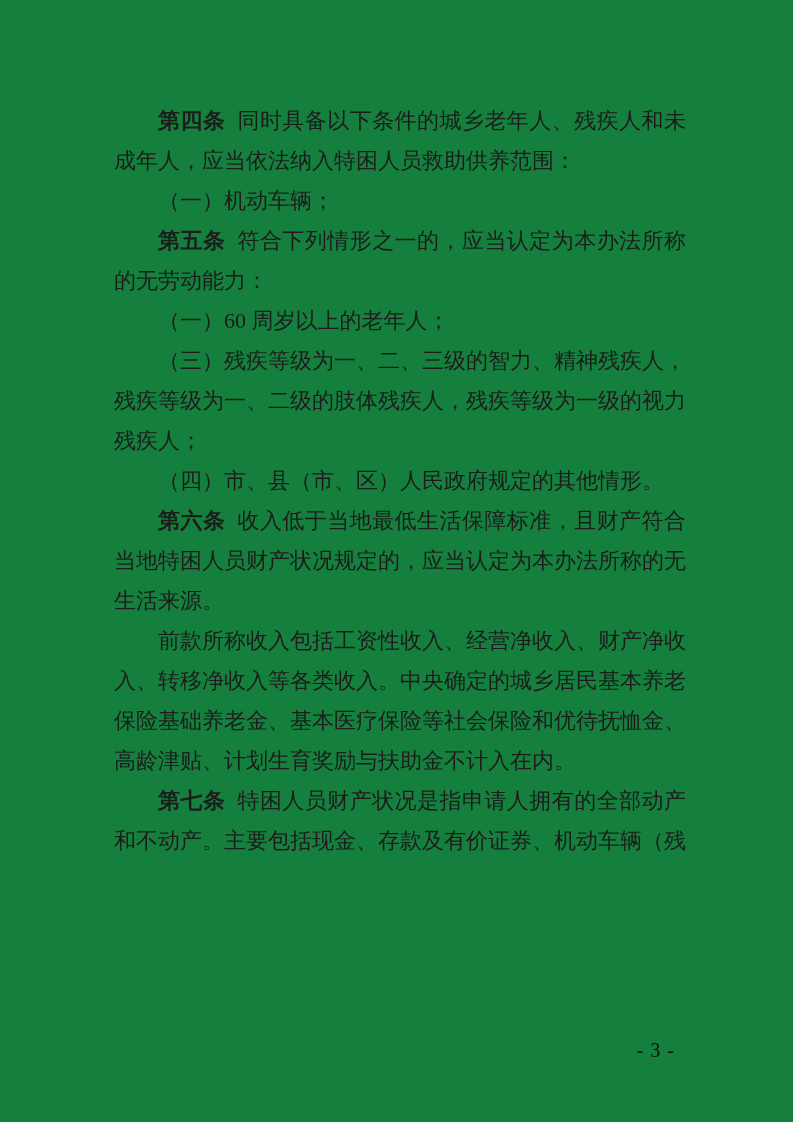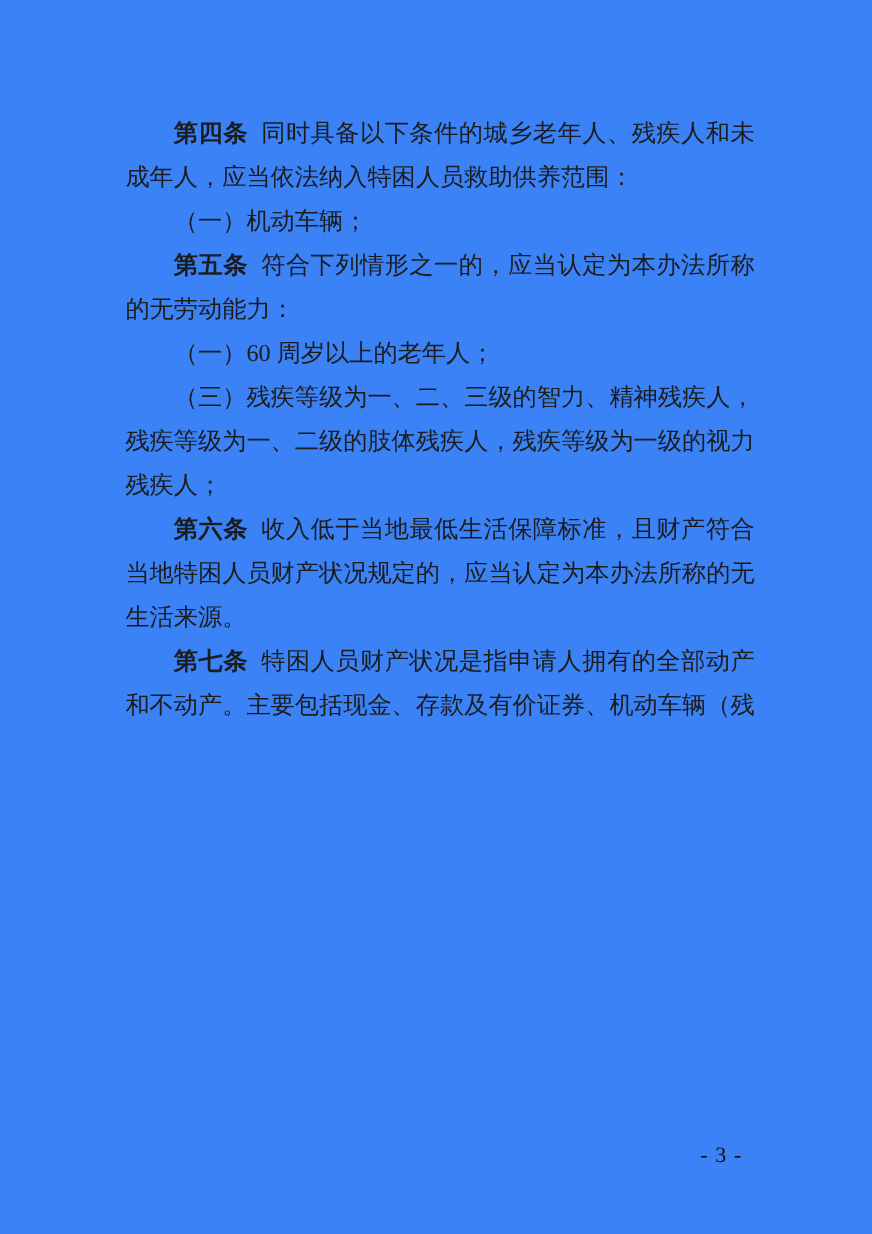--- a/index.html
+++ b/index.html
@@ -12,21 +12,21 @@
     height: 1122px;
     background: #ffffff;
     position: relative;
     overflow: hidden;
     font-family: "Liberation Serif", "DejaVu Serif", serif;
     color: #1c1c1c;
   }
   .page {
     position: absolute;
     inset: 0;
-    background: #3b82f6;
+    background: #15803d;
   }
   .doc-body {
     position: absolute;
     left: 114px;
     top: 101px;
     width: 572px;
     font-size: 22px;
     line-height: 40px;
     text-align: justify;
     text-justify: inter-ideograph;
@@ -66,23 +66,25 @@
 
 
 
     <p class="para"><span class="lead">第五条</span><span>符合下列情形之一的，应当认定为本办法所称的无劳动能力：</span></p>
 
     <p class="para"><span class="lead"></span><span>（一）60 周岁以上的老年人；</span></p>
 
 
     <p class="para"><span class="lead"></span><span>（三）残疾等级为一、二、三级的智力、精神残疾人，残疾等级为一、二级的肢体残疾人，残疾等级为一级的视力残疾人；</span></p>
 
+    <p class="para"><span class="lead"></span><span>（四）市、县（市、区）人民政府规定的其他情形。</span></p>
 
     <p class="para"><span class="lead">第六条</span><span>收入低于当地最低生活保障标准，且财产符合当地特困人员财产状况规定的，应当认定为本办法所称的无生活来源。</span></p>
 
+    <p class="para"><span class="lead"></span><span>前款所称收入包括工资性收入、经营净收入、财产净收入、转移净收入等各类收入。中央确定的城乡居民基本养老保险基础养老金、基本医疗保险等社会保险和优待抚恤金、高龄津贴、计划生育奖励与扶助金不计入在内。</span></p>
 
     <p class="para"><span class="lead">第七条</span><span>特困人员财产状况是指申请人拥有的全部动产和不动产。主要包括现金、存款及有价证券、机动车辆（残</span></p>
 
   </div>
 
   <div class="page-number">- 3 -</div>
 
 </div>
 
 </body></html>

